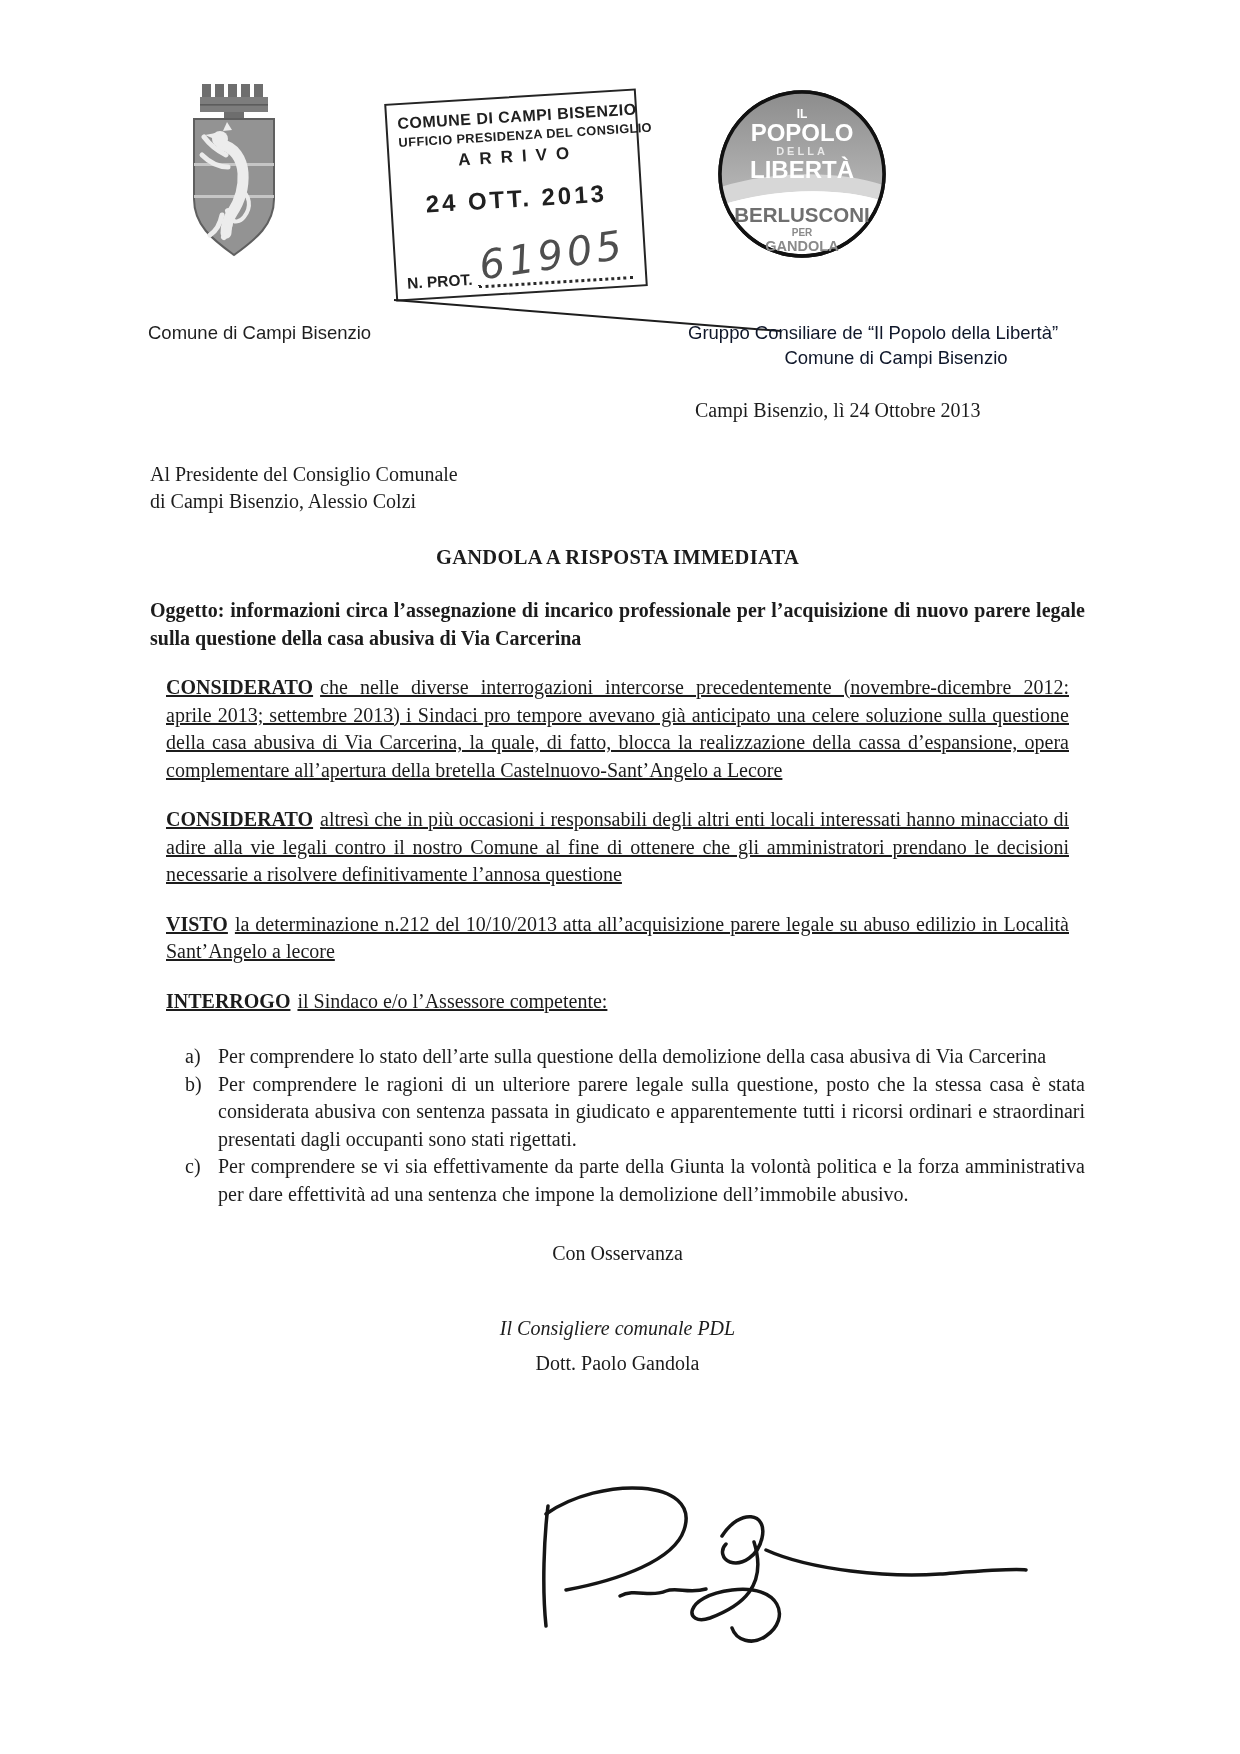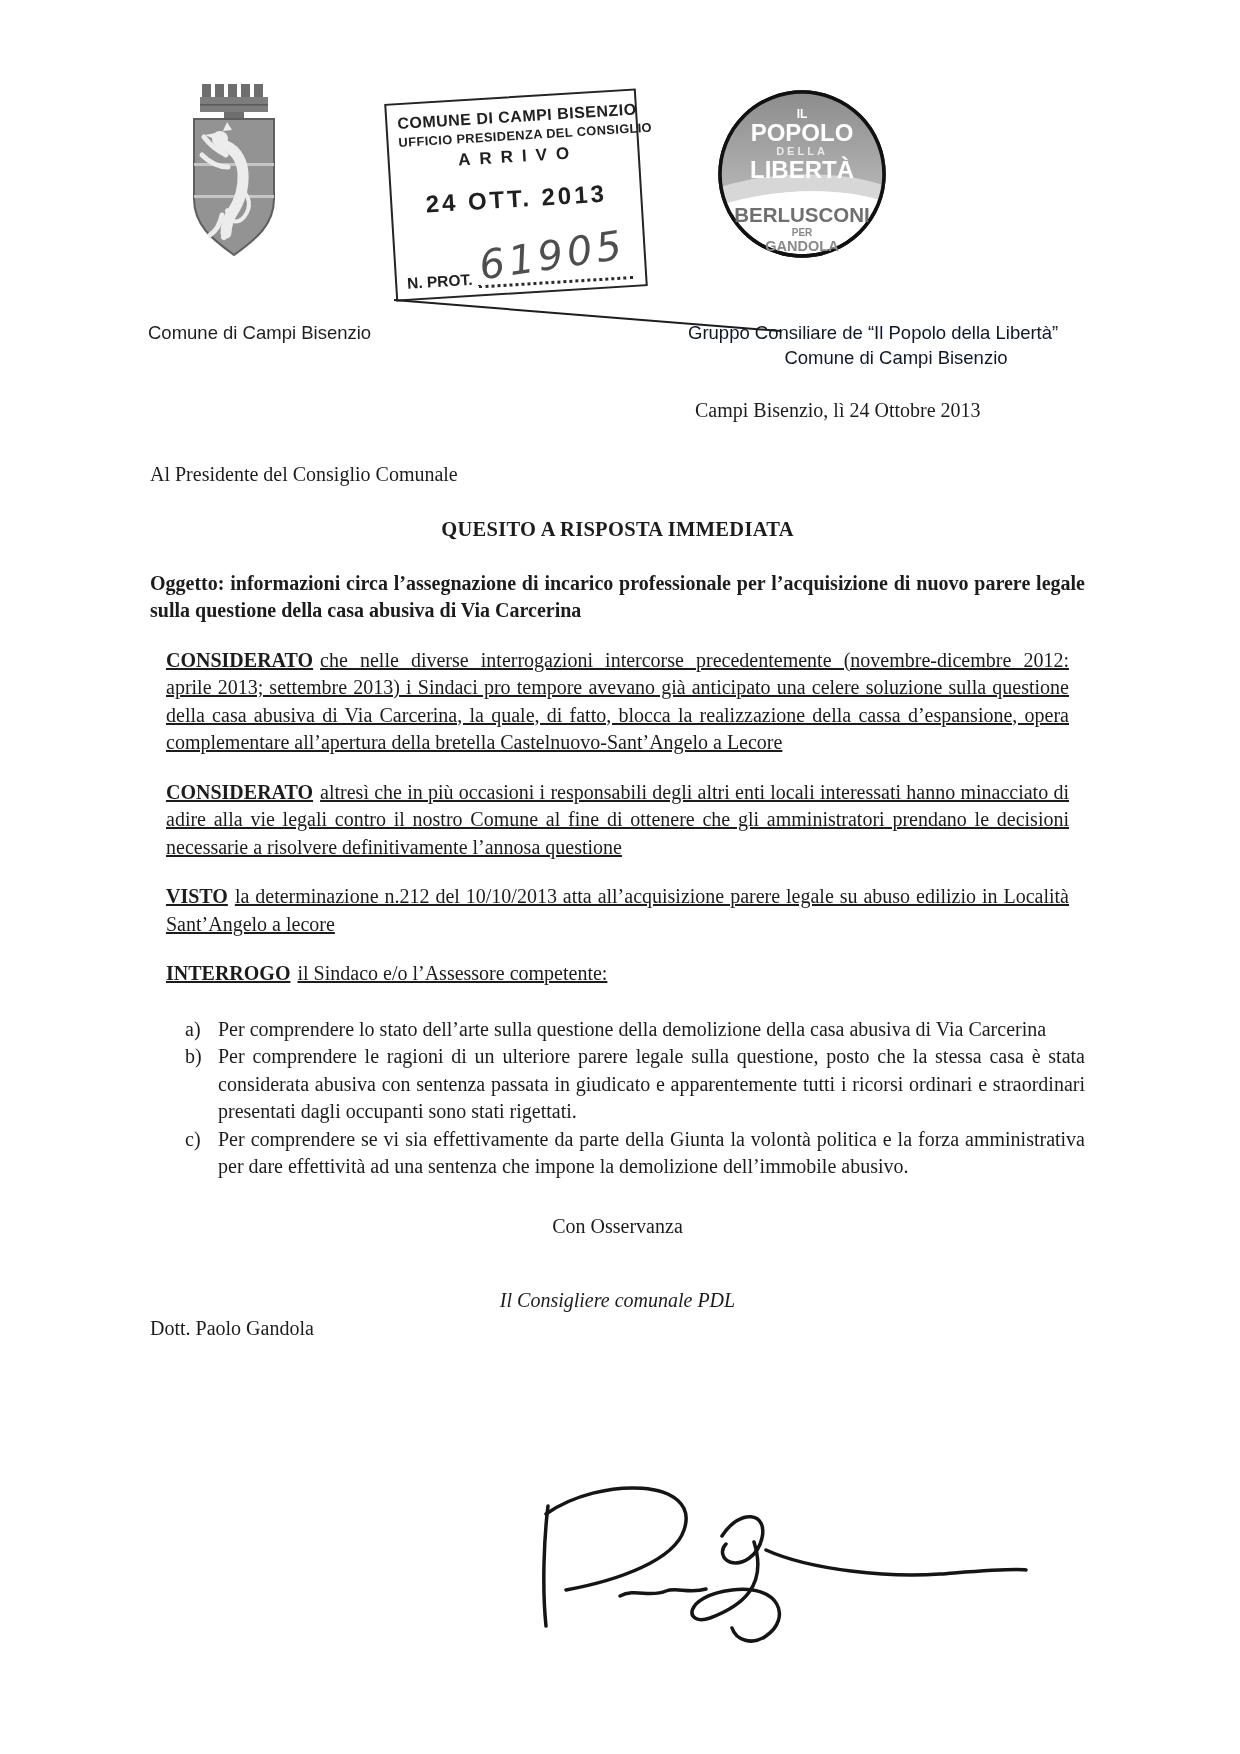--- a/index.html
+++ b/index.html
@@ -52,21 +52,21 @@
   .doc-title{margin-top:28px;text-align:center;font-weight:bold;font-size:20.5px;letter-spacing:.3px;}
   .subject{margin-top:26px;font-weight:bold;text-align:justify;}
   .para{margin:16px;margin-top:22px;text-align:justify;text-decoration:underline;}
   .para .lead{font-weight:bold;margin-right:7px;}
   .q-list{margin-top:28px;padding-left:35px;}
   .q-item{display:flex;}
   .q-marker{flex:none;width:33px;}
   .q-text{flex:1;text-align:justify;}
   .closing{margin-top:32px;text-align:center;}
   .sig-role{margin-top:47px;text-align:center;font-style:italic;}
-  .sig-name{margin-top:0;text-align:left;}
+  .sig-name{margin-top:8px;text-align:center;}
   .signature-svg{position:absolute;left:470px;top:1478px;width:560px;height:172px;}
 </style>
 </head>
 <body>
 
 <div class="page">
 
   <svg class="crest-svg" viewBox="0 0 128 196" aria-hidden="true">
 
     <rect x="32" y="13" width="9" height="15" fill="#6e6e6e"></rect>
@@ -139,23 +139,24 @@
   <div class="logo-caption">
     <div class="cap1">Gruppo Consiliare de “Il Popolo della Libertà”</div>
     <div class="cap2">Comune di Campi Bisenzio</div>
   </div>
 
   <div class="letter">
     <div class="dateline">Campi Bisenzio, lì 24 Ottobre 2013</div>
 
     <div class="recipient">
       <div>Al Presidente del Consiglio Comunale</div>
+      <div>di Campi Bisenzio, Alessio Colzi</div>
     </div>
 
-    <div class="doc-title">QUESITO A RISPOSTA IMMEDIATA</div>
+    <div class="doc-title">GANDOLA A RISPOSTA IMMEDIATA</div>
 
     <div class="subject">Oggetto: informazioni circa l’assegnazione di incarico professionale per l’acquisizione di nuovo parere legale sulla questione della casa abusiva di Via Carcerina</div>
 
     <p class="para"><span class="lead">CONSIDERATO</span><span>che nelle diverse interrogazioni intercorse precedentemente (novembre-dicembre 2012: aprile 2013; settembre 2013) i Sindaci pro tempore avevano già anticipato una celere soluzione sulla questione della casa abusiva di Via Carcerina, la quale, di fatto, blocca la realizzazione della cassa d’espansione, opera complementare all’apertura della bretella Castelnuovo-Sant’Angelo a Lecore</span></p>
 
 
     <p class="para"><span class="lead">CONSIDERATO</span><span>altresì che in più occasioni i responsabili degli altri enti locali interessati hanno minacciato di adire alla vie legali contro il nostro Comune al fine di ottenere che gli amministratori prendano le decisioni necessarie a risolvere definitivamente l’annosa questione</span></p>
 
     <p class="para"><span class="lead">VISTO</span><span>la determinazione n.212 del 10/10/2013 atta all’acquisizione parere legale su abuso edilizio in Località Sant’Angelo a lecore</span></p>
 

